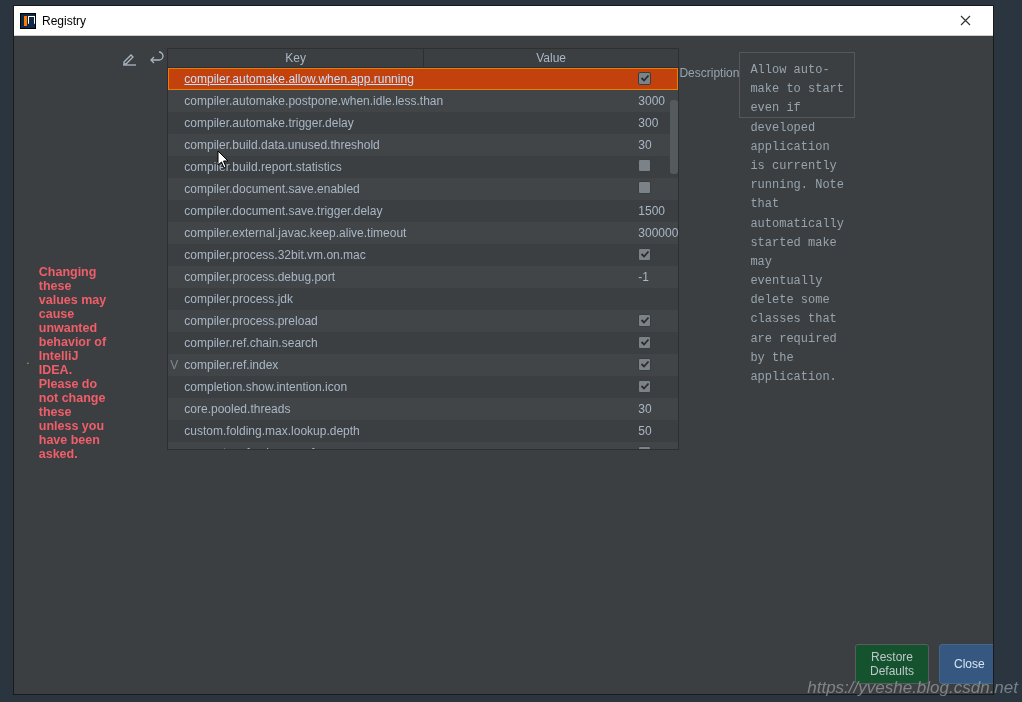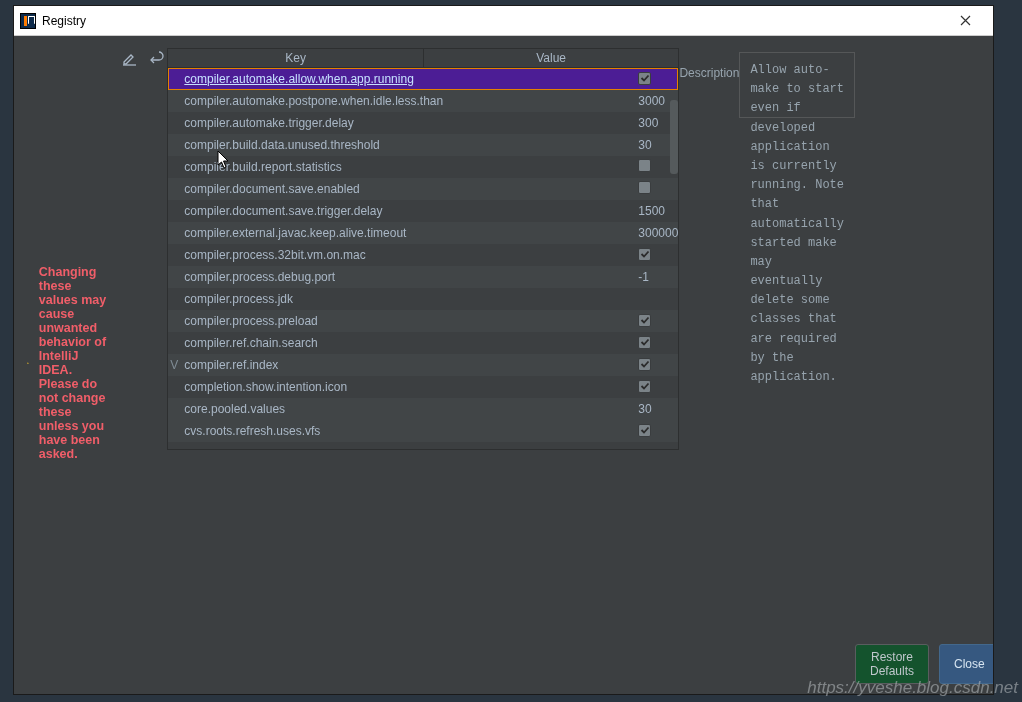--- a/index.html
+++ b/index.html
@@ -37,21 +37,21 @@
 .tool-row { display:flex; gap:8px; padding:2px 0 6px 6px;}
 .tool-btn { width:20px; height:20px; display:flex;align-items:center;justify-content:center; cursor:pointer;}
 .tool-btn svg{width:15px;height:15px;}
 .table-wrap { border:1px solid #2d2f30; display:flex; flex-direction:column; height:402px; margin-top:2px;}
 .thead { display:flex; background:#3c3f41; border-bottom:1px solid #2d2f30;}
 .thead .th { flex:1; text-align:center; color:#a9b7c6; font-size:12px; padding:2px 0; border-right:1px solid #2d2f30;}
 .thead .th:last-child{border-right:none;}
 .tbody { flex:1; overflow-y:auto; position:relative;}
 .row { display:flex; height:22px; align-items:center; font-size:12px;}
 .row.alt { background:#414547; }
-.row.selected { background:#4c1d95; }
+.row.selected { background:#c2410c; }
 .row.selected .key { color:#c6e0ff; text-decoration:underline;}
 .row .marker { width:12px; text-align:center; color:#7f8b94;}
 .row .key { width:452px; padding-left:4px; color:#a9b7c6;}
 .row .val { flex:1; padding-left:6px; color:#a9b7c6;}
 .cb { width:13px; height:13px; background:#7b8388; border:1px solid #3a3d3f; border-radius:2px; display:inline-flex;align-items:center;justify-content:center;}
 .cb.on svg{display:block;} .cb svg{display:none;width:10px;height:10px;}
 .sel-border { position:absolute; left:0; right:0; top:0; height:22px; border:1px solid #e48100; pointer-events:none;}
 .scrollbar-v { position:absolute; right:0; top:0; width:9px; height:100%; }
 .scrollbar-v .thumb { position:absolute; right:0; top:32px; width:8px; height:74px; background:#555a5c; border-radius:3px;}
 .desc-label { margin-top:20px; color:#97a4ae; font-size:12px; }
@@ -206,22 +206,27 @@
             <div class="marker"></div>
             <div class="key">completion.show.intention.icon</div>
             <div class="val"><span class="cb on">
                 <svg viewBox="0 0 10 10">
                   <path d="M1.5 5 L4 7.5 L8.5 2.5" stroke="#2b2b2b" stroke-width="1.8" fill="none"></path>
                 </svg>
               </span></div>
           </div>
           <div class="row alt">
             <div class="marker"></div>
-            <div class="key">core.pooled.values</div>
+            <div class="key">core.pooled.threads</div>
             <div class="val">30</div>
+          </div>
+          <div class="row">
+            <div class="marker"></div>
+            <div class="key">custom.folding.max.lookup.depth</div>
+            <div class="val">50</div>
           </div>
           <div class="row alt">
             <div class="marker"></div>
             <div class="key">cvs.roots.refresh.uses.vfs</div>
             <div class="val"><span class="cb on">
                 <svg viewBox="0 0 10 10">
                   <path d="M1.5 5 L4 7.5 L8.5 2.5" stroke="#2b2b2b" stroke-width="1.8" fill="none"></path>
                 </svg>
               </span></div>
           </div>

